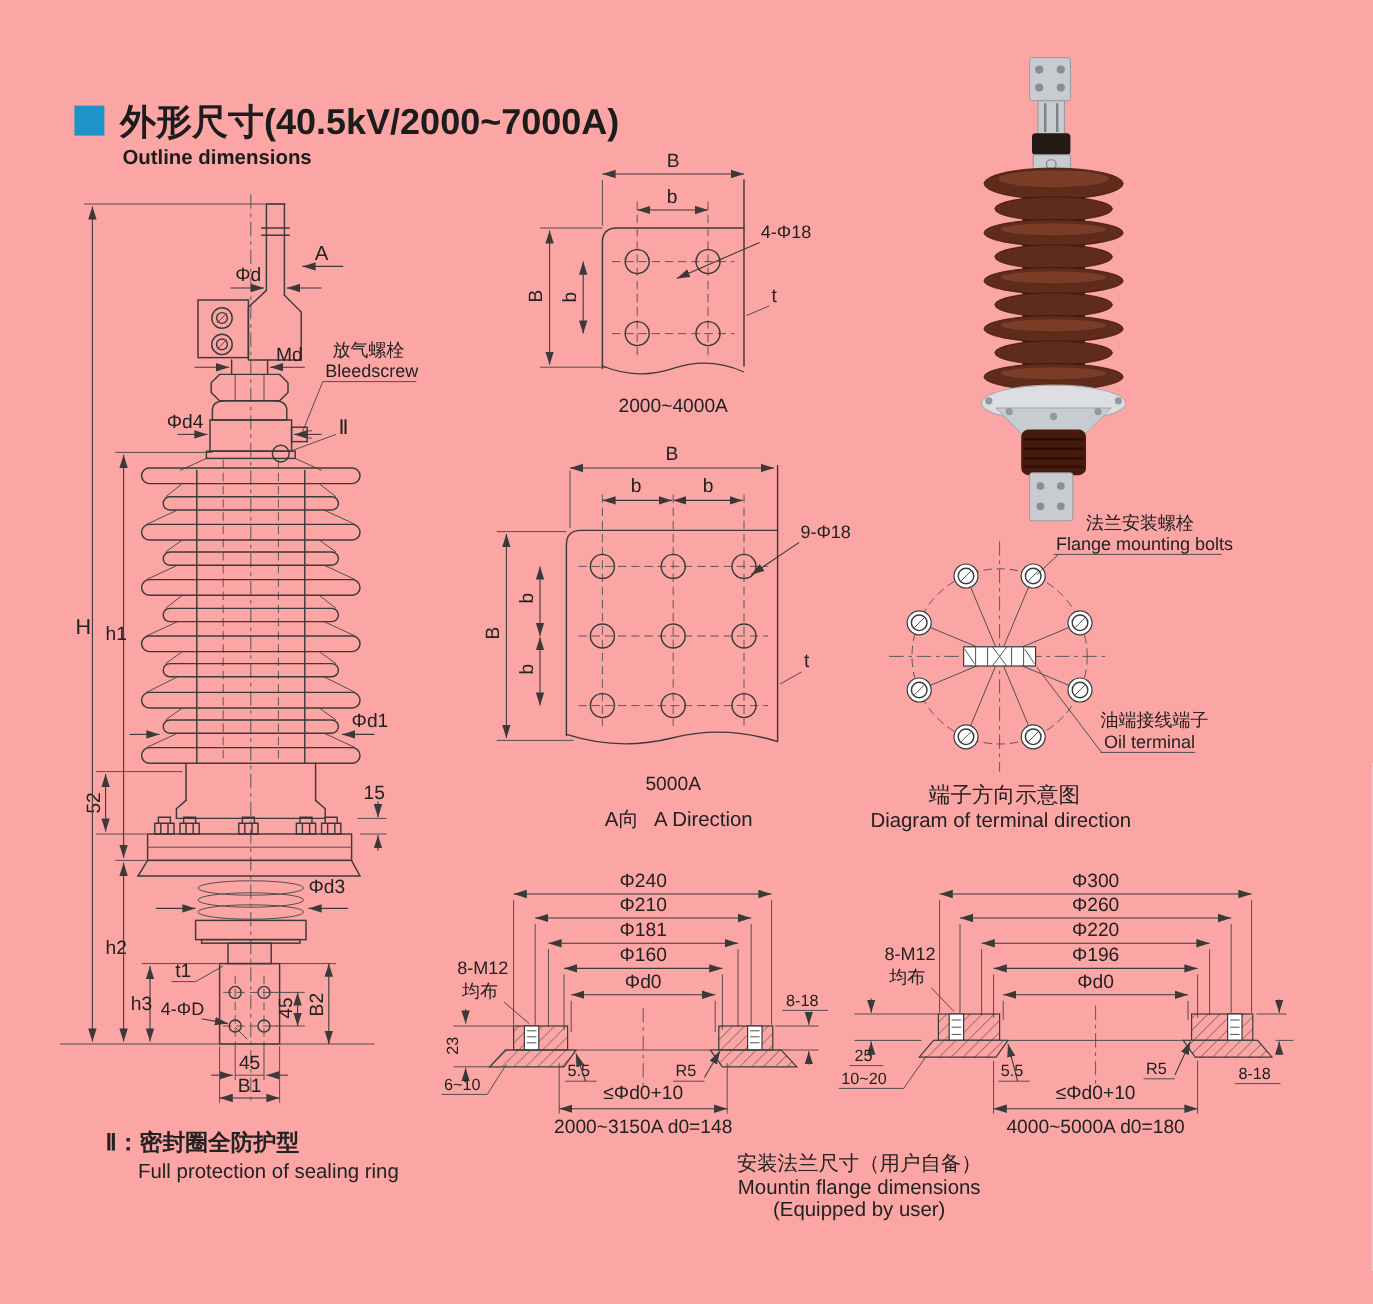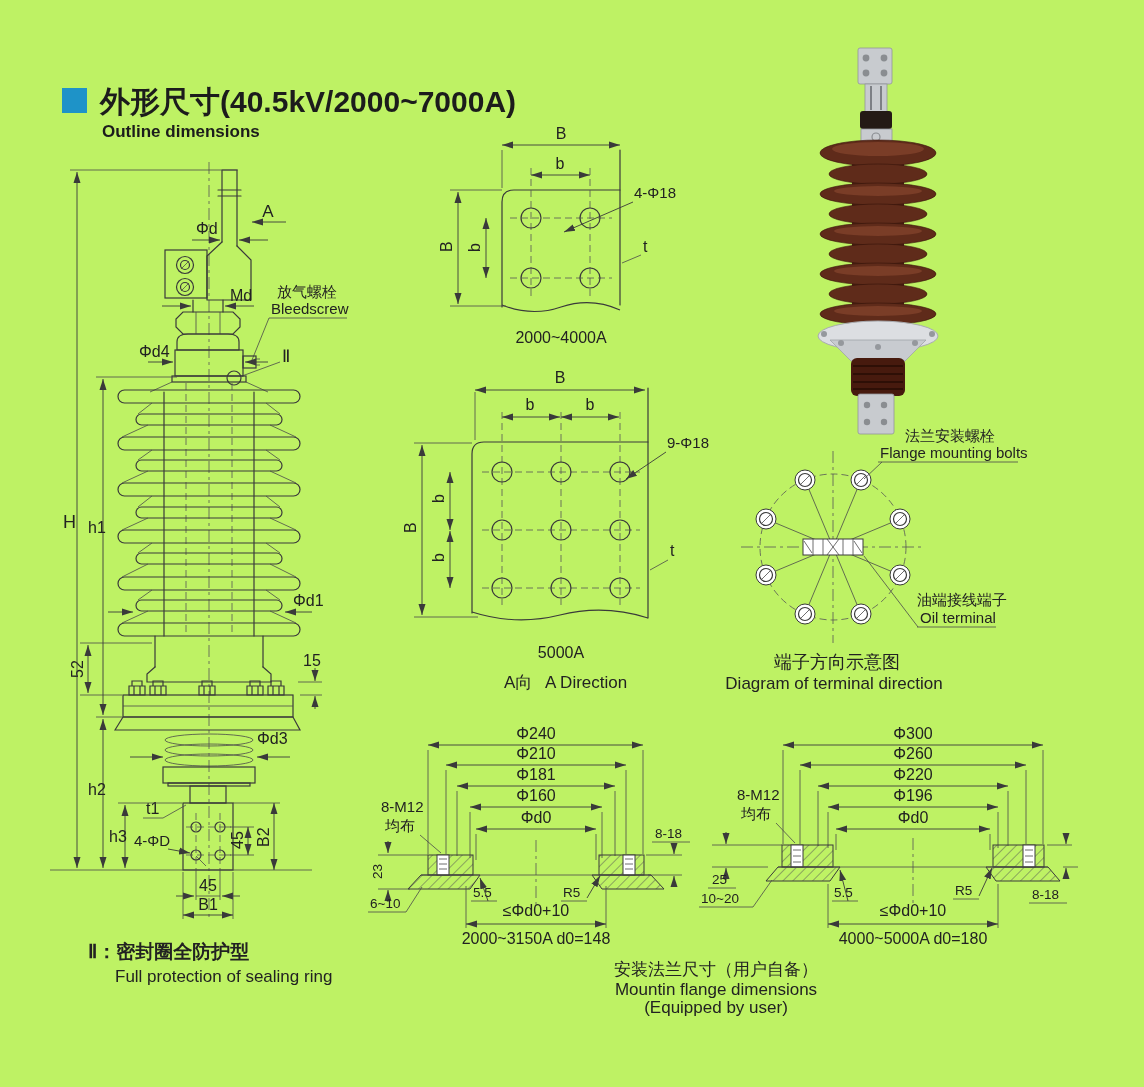--- a/index.html
+++ b/index.html
@@ -1,16 +1,16 @@
 <!DOCTYPE html>
 <html><head>
 <meta charset="utf-8">
 <style>
   html,body{margin:0;padding:0;background:#ffffff;}
-  .page{position:relative;width:1144px;height:1087px;background:#bef264;overflow:hidden;
+  .page{position:relative;width:1144px;height:1087px;background:#fca5a5;overflow:hidden;
         font-family:"Liberation Sans",sans-serif;text-decoration:underline;}
   svg{position:absolute;left:0;top:0;}
   
   .ln  {stroke:#3a3a3a;stroke-width:1.2;fill:none;stroke-linecap:round;}
   .lnt {stroke:#4a4a4a;stroke-width:0.8;fill:none;}
   .dim {stroke:#3a3a3a;stroke-width:0.9;fill:none;}
   .cl  {stroke:#555;stroke-width:0.8;fill:none;stroke-dasharray:12 4 3 4;}
   .dsh {stroke:#555;stroke-width:0.8;fill:none;stroke-dasharray:7 4;}
   .wav {stroke:#3a3a3a;stroke-width:1.1;fill:none;}
   .hatch{fill:url(#hpat);stroke:#3a3a3a;stroke-width:1;}

